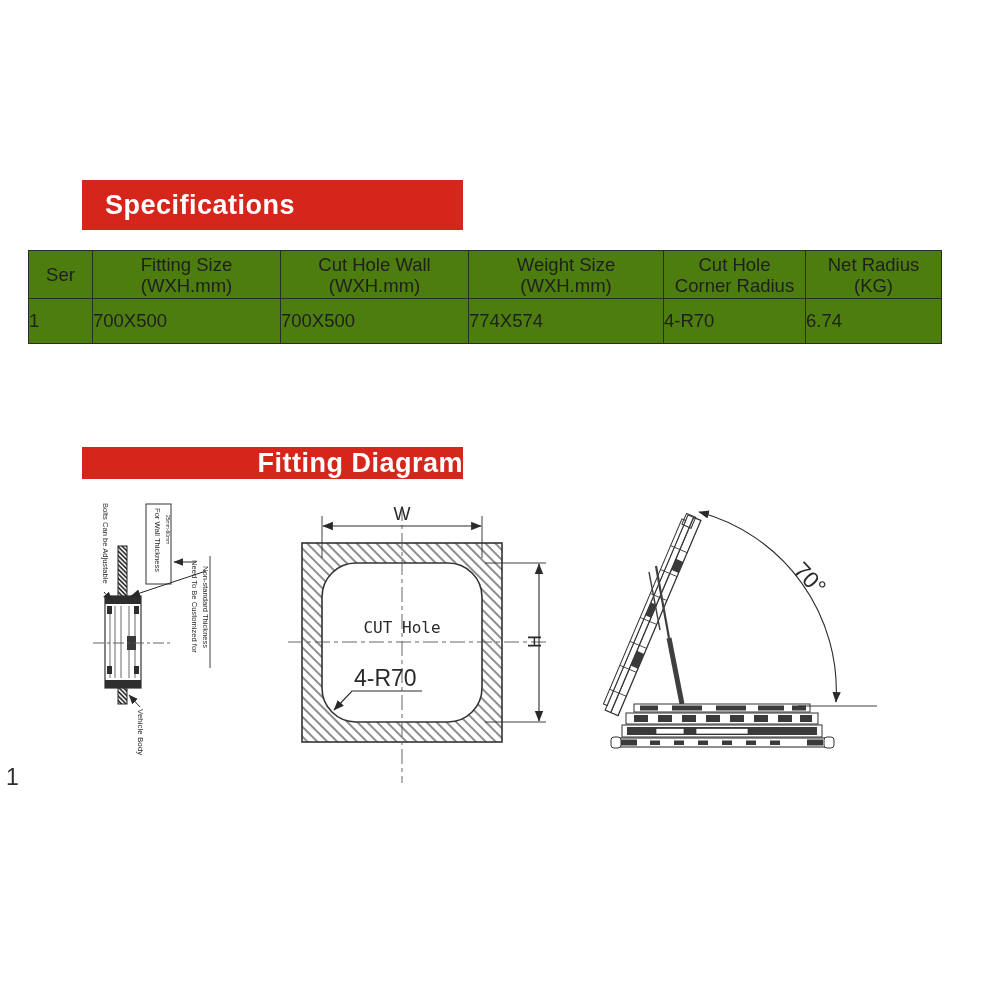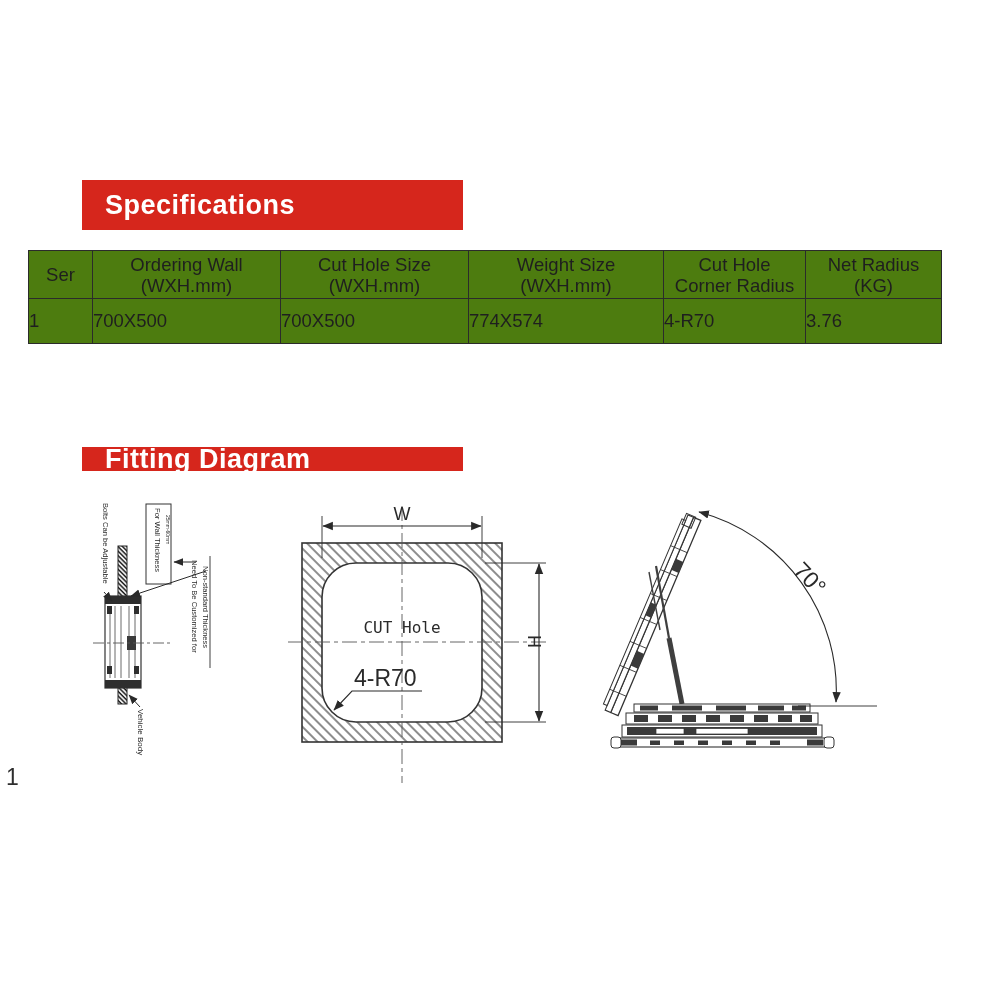--- a/index.html
+++ b/index.html
@@ -2,21 +2,21 @@
 <html><head>
 <meta charset="utf-8">
 <style>
   html,body{margin:0;padding:0;background:#fff;}
   .canvas{position:relative;width:1000px;height:1000px;background:#ffffff;overflow:hidden;
           font-family:"Liberation Sans",sans-serif;color:#1f1f1f;}
   .banner{position:absolute;left:82px;width:381px;background:#d6261c;color:#fff;
           font-weight:bold;font-size:27px;letter-spacing:.5px;
           display:flex;align-items:center;box-sizing:border-box;padding-left:23px;}
   .banner-spec{top:180px;height:50px;}
-  .banner-fit{top:447px;height:24px;}
+  .banner-fit{top:447px;height:32px;justify-content:flex-end;}
   table.spec{position:absolute;left:28px;top:250px;width:913px;border-collapse:collapse;
              table-layout:fixed;}
   table.spec th,table.spec td{border:1.7px solid #2b2b2b;vertical-align:middle;
              font-weight:400;color:#1f1f1f;background:#4d7c0f;padding:0;}
   table.spec th{height:47px;font-size:18.5px;line-height:21px;}
   table.spec td{height:44px;font-size:18.5px;}
   .pagenum{position:absolute;left:6px;top:764px;font-size:23px;color:#2e2e2e;}
   svg text{font-family:"Liberation Sans",sans-serif;fill:#2a2a2a;}
   .t-tiny{font-size:7.6px;}
   .t-micro{font-size:5px;}
@@ -43,25 +43,25 @@
       <col style="width:195px">
         <col style="width:142px">
         <col style="width:136px">
     </colgroup>
     <thead>
       <tr>
         <th>
           <div>Ser</div>
         </th>
         <th>
-          <div>Ordering Wall</div>
+          <div>Fitting Size</div>
           <div>(WXH.mm)</div>
         </th>
         <th>
-          <div>Cut Hole Size</div>
+          <div>Cut Hole Wall</div>
           <div>(WXH.mm)</div>
         </th>
         <th>
           <div>Weight Size</div>
           <div>(WXH.mm)</div>
         </th>
         <th>
           <div>Cut Hole</div>
           <div>Corner Radius</div>
         </th>
@@ -71,21 +71,21 @@
         </th>
       </tr>
     </thead>
     <tbody>
       <tr>
         <td>1</td>
         <td>700X500</td>
         <td>700X500</td>
         <td>774X574</td>
         <td>4-R70</td>
-        <td>3.76</td>
+        <td>6.74</td>
       </tr>
     </tbody>
   </table>
 
   <div class="banner banner-fit">
     <span>Fitting Diagram</span>
   </div>
 
   <svg style="position:absolute;left:0;top:495px;" width="1000" height="305" viewBox="0 495 1000 305">
     <defs>

